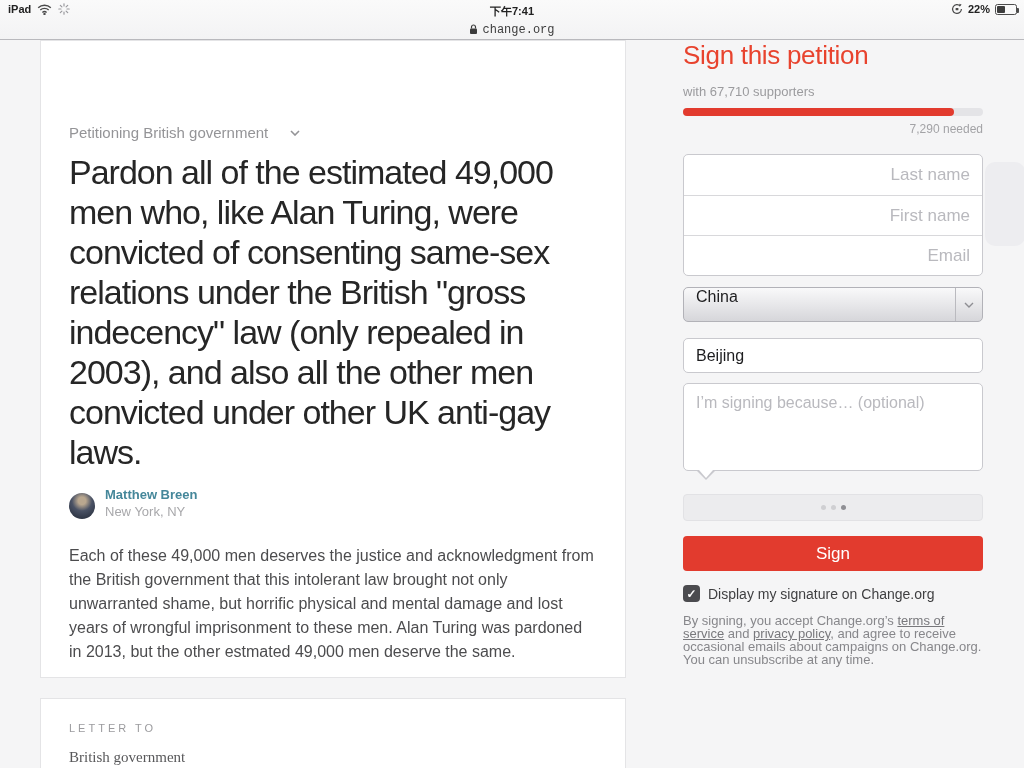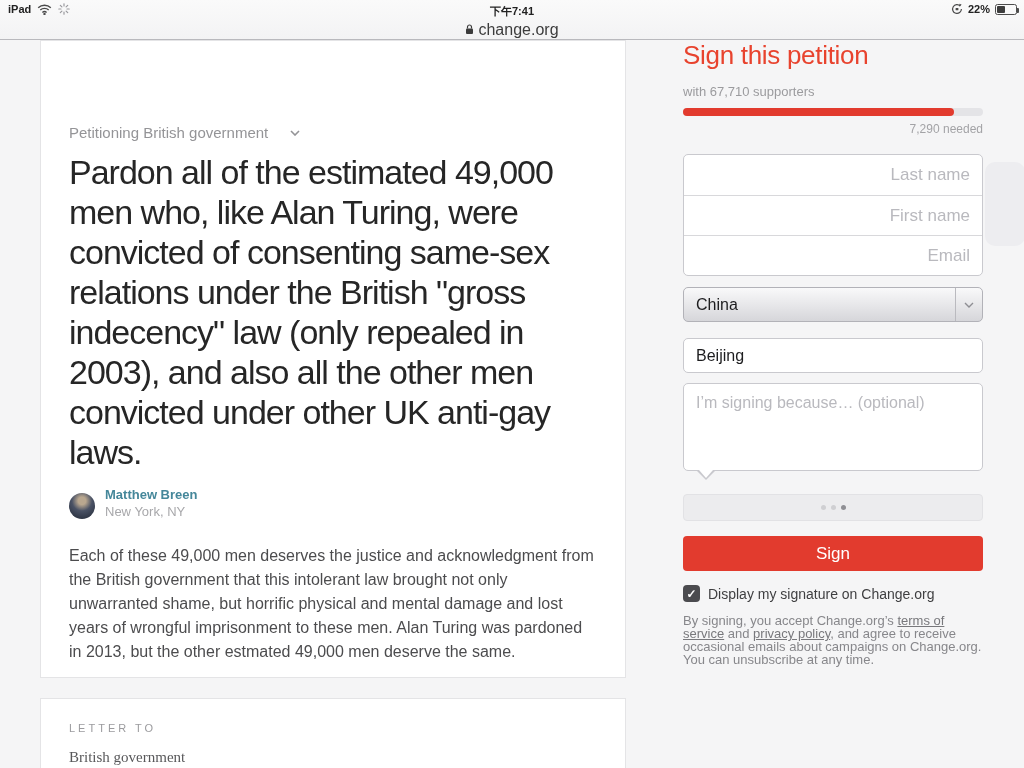--- a/index.html
+++ b/index.html
@@ -15,21 +15,21 @@
   .sb-device { font-size:11px; font-weight:bold; color:#222; }
   .sb-center { position:absolute; left:0; right:0; top:4px; text-align:center;
                font-size:11px; font-weight:bold; color:#222; }
   .sb-right { position:absolute; right:7px; top:3px; display:flex; align-items:center; gap:5px; }
   .sb-batt-pct { font-size:11px; font-weight:bold; color:#222; }
   .battery { position:relative; width:22px; height:11px; border:1px solid #4c4c4c; border-radius:2.5px; }
   .battery .fill { position:absolute; left:1px; top:1px; bottom:1px; width:42%; background:#3d3d3d; border-radius:1px; }
   .battery .nub { position:absolute; right:-3px; top:3px; width:2px; height:5px; background:#4c4c4c; border-radius:0 1px 1px 0; }
   .urlbar { position:absolute; top:20px; left:0; right:0; height:19px; display:flex;
             align-items:center; justify-content:center; gap:4px; }
-  .url-text { font-size:16px; color:#3c3c3c; }
+  .url-text { font-size:12px; color:#3c3c3c;font-family:Liberation Mono, monospace; }
 
   
   .card { position:absolute; background:#fff; border:1px solid #e4e4e6; }
   .petition-card { left:40px; top:40px; width:586px; height:638px; padding:83px 32px 0 28px; }
   .petitioning-row { display:flex; align-items:center; gap:22px; color:#949497; font-size:15px; }
   .petition-title { margin-top:11px; width:552px; font-size:34px; line-height:40px;
                     letter-spacing:-1px; color:#262626; font-weight:500; }
   .author-row { margin-top:15px; display:flex; align-items:flex-end; gap:10px; }
   .avatar { width:26px; height:26px; border-radius:50%;
             background:radial-gradient(circle at 50% 30%, #b9a78f 0 17%, #4a5265 45%, #202633 100%); }
@@ -52,21 +52,21 @@
   .needed { margin-top:6px; font-size:12px; color:#a3a3a6; text-align:right; }
 
   .name-group { position:relative; margin-top:18px; background:#fff; border:1px solid #c9c9ce; border-radius:5px; }
   .name-group input { display:block; width:100%; height:40px; border:0; background:transparent;
                       padding:0 12px; font-size:17px; color:#222; outline:none;
                       font-family:"Liberation Sans", sans-serif;text-align:right; }
   .name-group input + input { border-top:1px solid #d8d8db; }
   .name-group input::placeholder, .plain-input::placeholder, .comment-box::placeholder { color:#b9b9be; opacity:1; }
 
   .select-box { position:relative; margin-top:11px; height:35px; border:1px solid #b2b2b8; border-radius:5px;
-                background:linear-gradient(#f9f9fa,#d6d6da); display:flex; align-items:center; padding:0 12px;
+                background:linear-gradient(#f9f9fa,#d6d6da); display:flex; align-items:flex-start; padding:0 12px;
                 font-size:16px; color:#1d1d1f; }
   .select-arrow { position:absolute; right:0; top:0; bottom:0; width:27px; border-left:1px solid #bababf;
                   display:flex; align-items:center; justify-content:center; }
 
   .plain-input { margin-top:16px; width:300px; height:35px; border:1px solid #c9c9ce; border-radius:5px;
                  padding:0 12px; font-size:16px; color:#1d1d1f; background:#fff; outline:none;
                  font-family:"Liberation Sans", sans-serif; }
 
   .comment-wrap { position:relative; margin-top:10px; }
   .comment-box { width:300px; height:88px; border:1px solid #c9c9ce; border-radius:5px; background:#fff;

